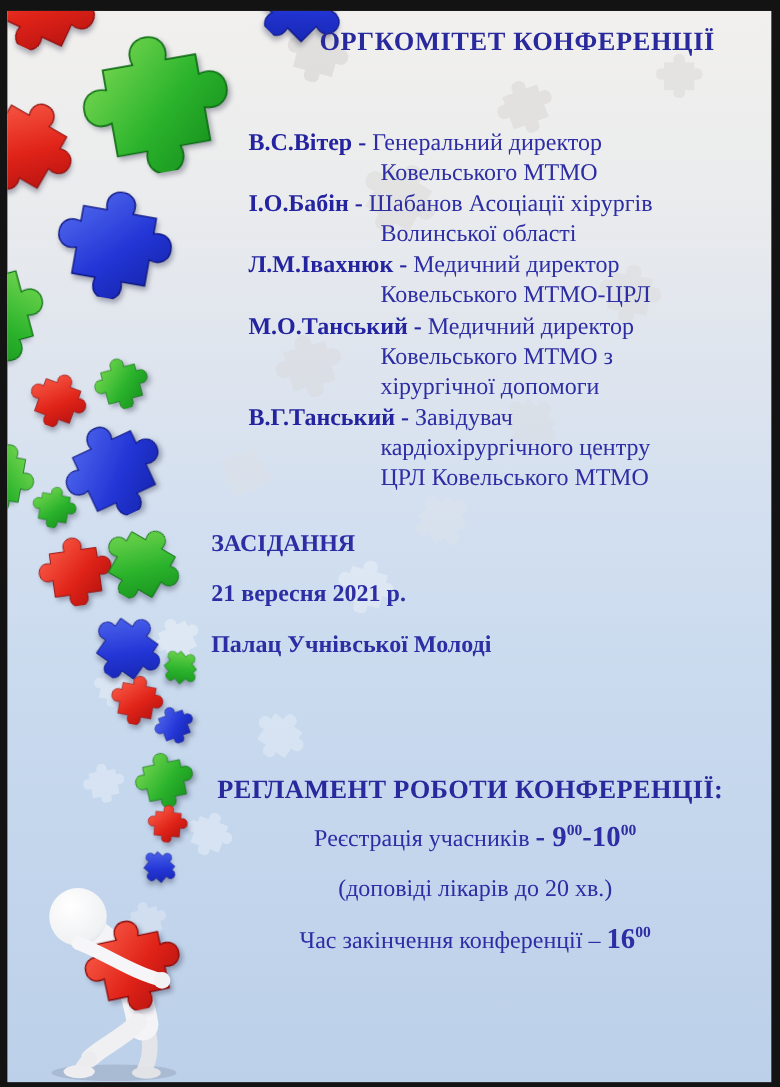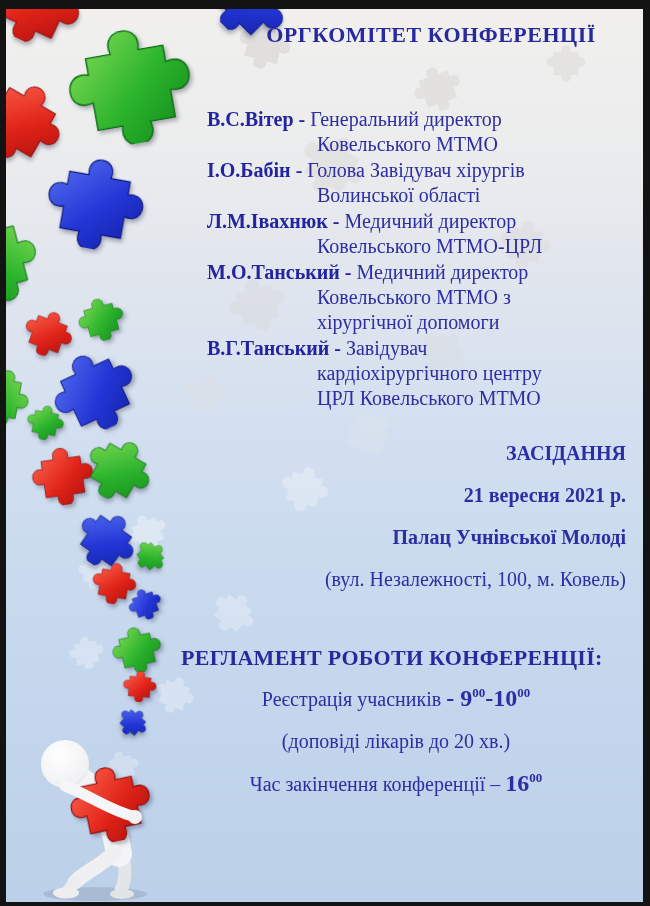--- a/index.html
+++ b/index.html
@@ -17,21 +17,21 @@
   .content { position:absolute; left:0; top:0; width:637px; height:824px; }
   .title {
     position:absolute; left:205px; top:13px; width:440px;
     text-align:center; font-weight:bold; font-size:22px; letter-spacing:.5px;
     color:#29299e;
   }
   .committee { position:absolute; left:201px; top:54px; width:436px; font-size:20px; line-height:25px;margin-top:44px; }
   .entry { margin-bottom:1px; }
   .entry .name { font-weight:bold; color:#2424a0; }
   .entry .cont { padding-left:110px; }
-  .session { position:absolute; left:170px; top:432px; width:450px; text-align:right; font-size:20px; line-height:25px; }
+  .session { position:absolute; left:170px; top:432px; width:450px; text-align:left; font-size:20px; line-height:25px; }
   .session > div { margin-bottom:17px; }
   .s-bold { font-weight:bold; }
   .sch-heading { position:absolute; left:175px; top:636px; font-weight:bold; font-size:22px; letter-spacing:.3px; color:#29299e; }
   .schedule { position:absolute; left:155px; top:676px; width:470px; text-align:center; font-size:20px; }
   .sch-line { margin-bottom:15px; line-height:27px; }
   .time { font-weight:bold; font-size:24px; }
   .time sup { font-size:13px; vertical-align:super; line-height:0; }
 </style>
 </head>
 <body>
@@ -202,21 +202,21 @@
   <div class="content">
 
     <div class="title">ОРГКОМІТЕТ КОНФЕРЕНЦІЇ</div>
 
     <div class="committee">
       <div class="entry">
         <div><span class="name"><span>В.С.Вітер</span><span> - </span></span><span>Генеральний директор</span></div>
         <div class="cont">Ковельського МТМО</div>
       </div>
       <div class="entry">
-        <div><span class="name"><span>І.О.Бабін</span><span> - </span></span><span>Голова Завідувач хірургів</span></div>
+        <div><span class="name"><span>І.О.Бабін</span><span> - </span></span><span>Шабанов Асоціації хірургів</span></div>
         <div class="cont">Волинської області</div>
       </div>
       <div class="entry">
         <div><span class="name"><span>Л.М.Івахнюк</span><span> - </span></span><span>Медичний директор</span></div>
         <div class="cont">Ковельського МТМО-ЦРЛ</div>
       </div>
       <div class="entry">
         <div><span class="name"><span>М.О.Танський</span><span> - </span></span><span>Медичний директор</span></div>
         <div class="cont">Ковельського МТМО з</div>
         <div class="cont">хірургічної допомоги</div>
@@ -225,21 +225,20 @@
         <div><span class="name"><span>В.Г.Танський</span><span> - </span></span><span>Завідувач</span></div>
         <div class="cont">кардіохірургічного центру</div>
         <div class="cont">ЦРЛ Ковельського МТМО</div>
       </div>
     </div>
 
     <div class="session">
       <div class="s-bold">ЗАСІДАННЯ</div>
       <div class="s-bold">21 вересня 2021 р.</div>
       <div class="s-bold">Палац Учнівської Молоді</div>
-      <div>(вул. Незалежності, 100, м. Ковель)</div>
     </div>
 
     <div class="sch-heading">РЕГЛАМЕНТ РОБОТИ КОНФЕРЕНЦІЇ:</div>
 
     <div class="schedule">
       <div class="sch-line">
         <span>Реєстрація учасників </span><span class="time"><span>- </span><span>9</span><sup>00</sup><span>-</span><span>10</span><sup>00</sup></span>
       </div>
       <div class="sch-line">(доповіді лікарів до 20 хв.)</div>
       <div class="sch-line">

